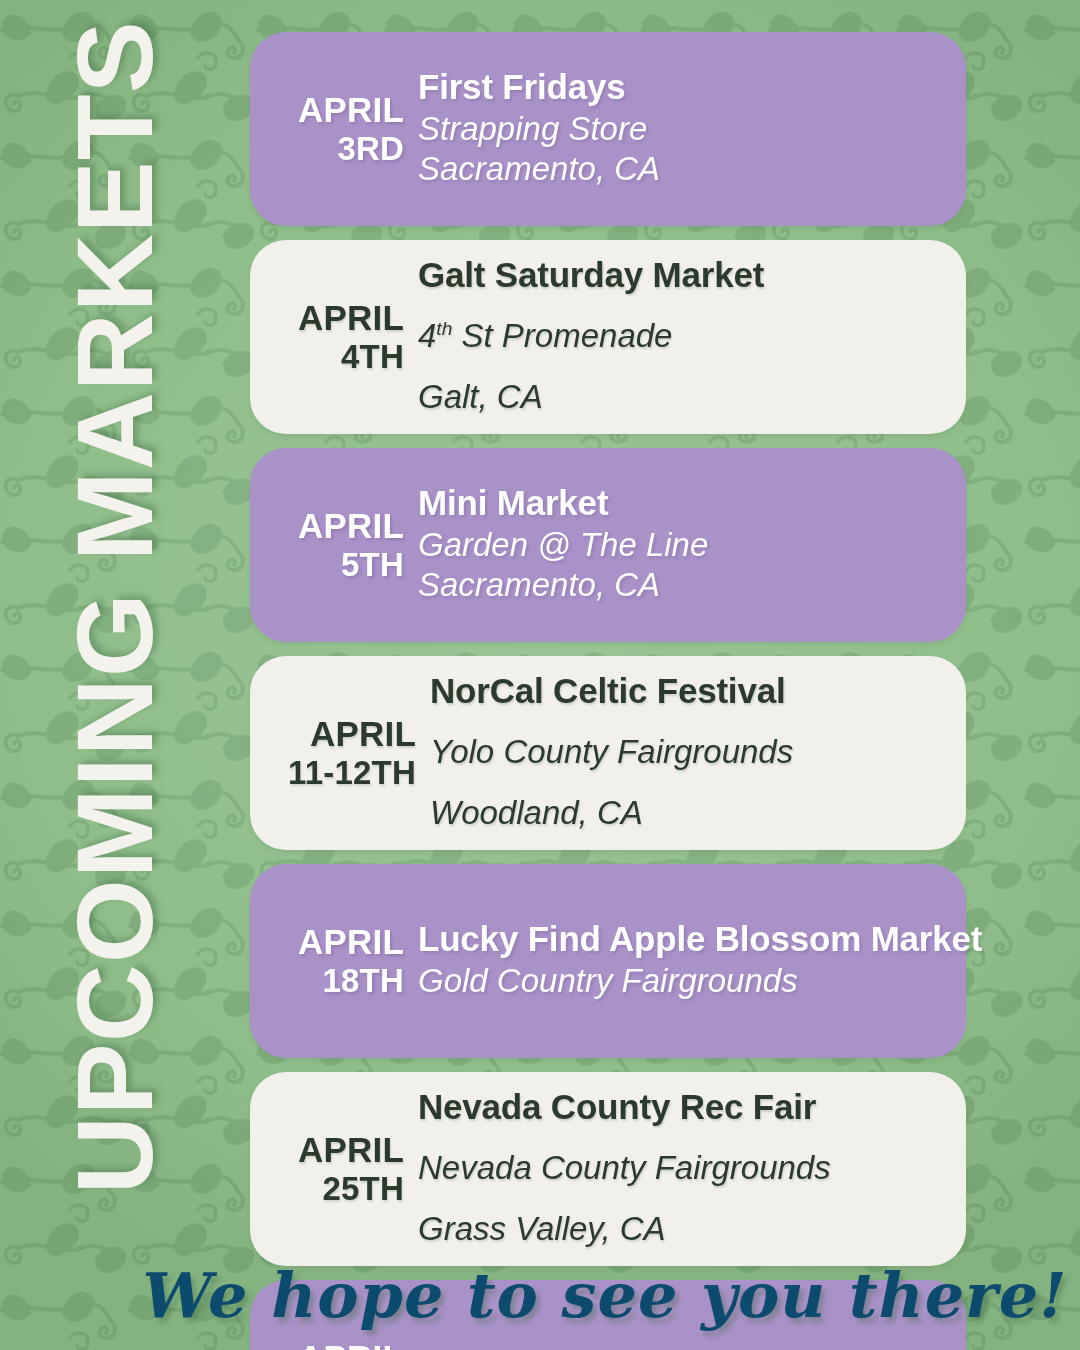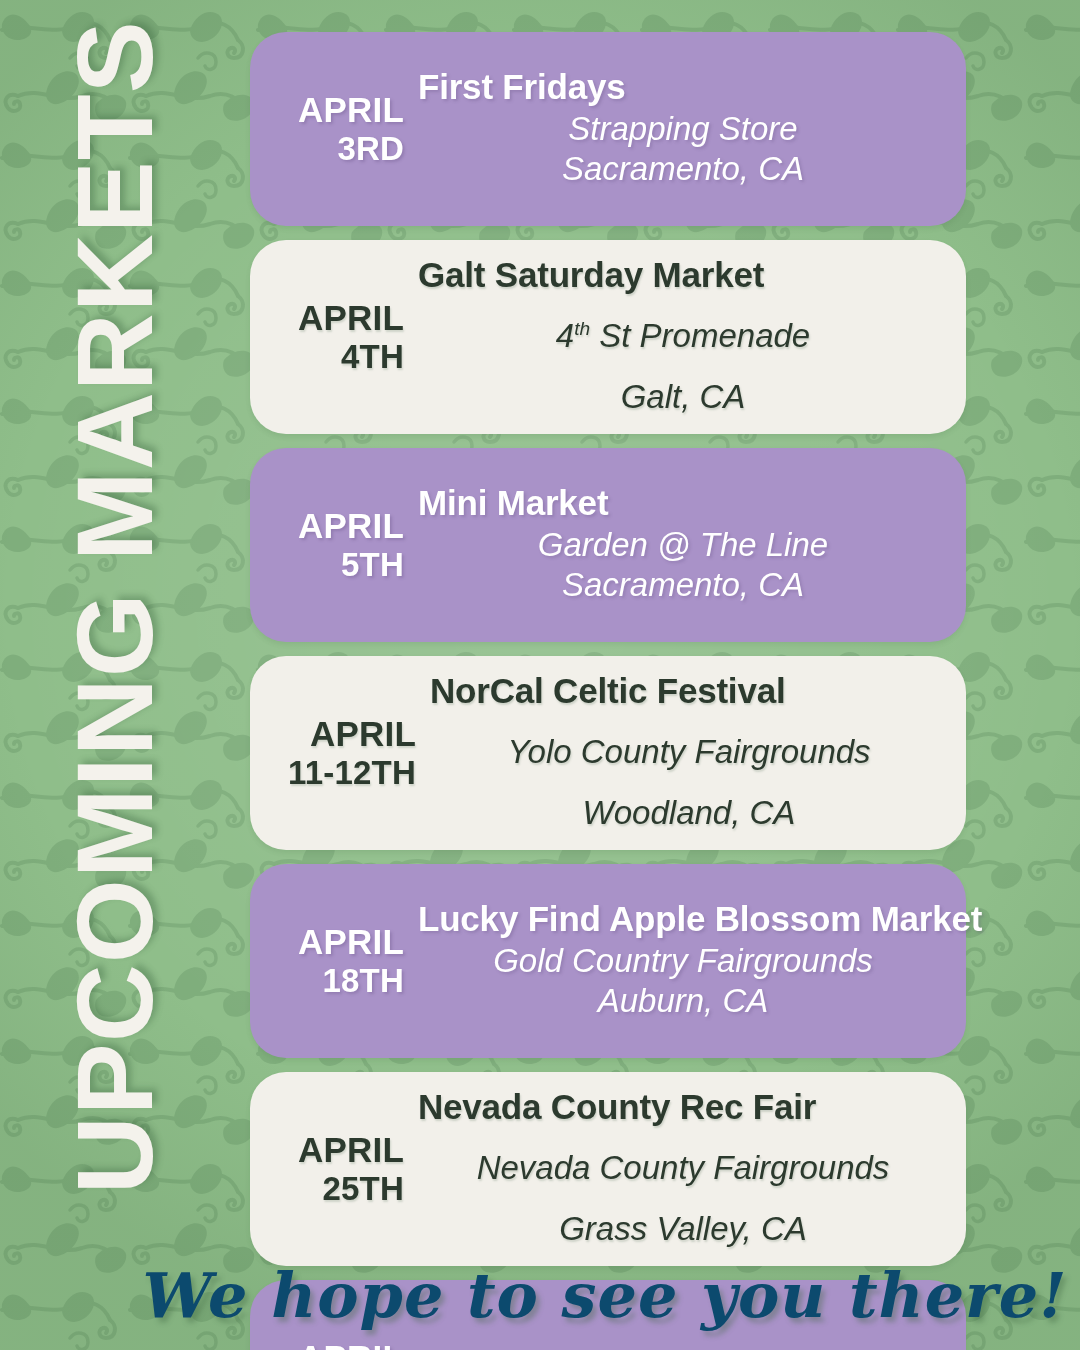--- a/index.html
+++ b/index.html
@@ -129,21 +129,20 @@
     letter-spacing: -0.2px;
     margin-bottom: 5px;
     white-space: nowrap;
   }
   .venue, .city {
     font-size: 33px;
     font-style: italic;
     font-weight: 400;
     white-space: nowrap;
     margin-bottom: 3px;
-    text-align: center;
   }
   .card.purple .event,
   .card.purple .venue,
   .card.purple .city { text-shadow: 2px 2px 3px rgba(90,70,120,0.25); }
   .card.cream .event,
   .card.cream .venue,
   .card.cream .city { text-shadow: 1px 2px 2px rgba(120,140,120,0.30); }
 
   .venue sup {
     font-size: 0.58em;
@@ -263,21 +262,20 @@
     </div>
 
     <div class="card purple">
       <div class="date-col">
         <span class="date-month">APRIL</span>
         <span class="date-day">18TH</span>
       </div>
       <div class="info-col">
         <div class="event">Lucky Find Apple Blossom Market</div>
         <div class="venue"><span>Gold Country Fairgrounds</span><sup></sup><span></span></div>
-        <div class="city">Auburn, CA</div>
       </div>
     </div>
 
     <div class="card cream">
       <div class="date-col">
         <span class="date-month">APRIL</span>
         <span class="date-day">25TH</span>
       </div>
       <div class="info-col">
         <div class="event">Nevada County Rec Fair</div>

